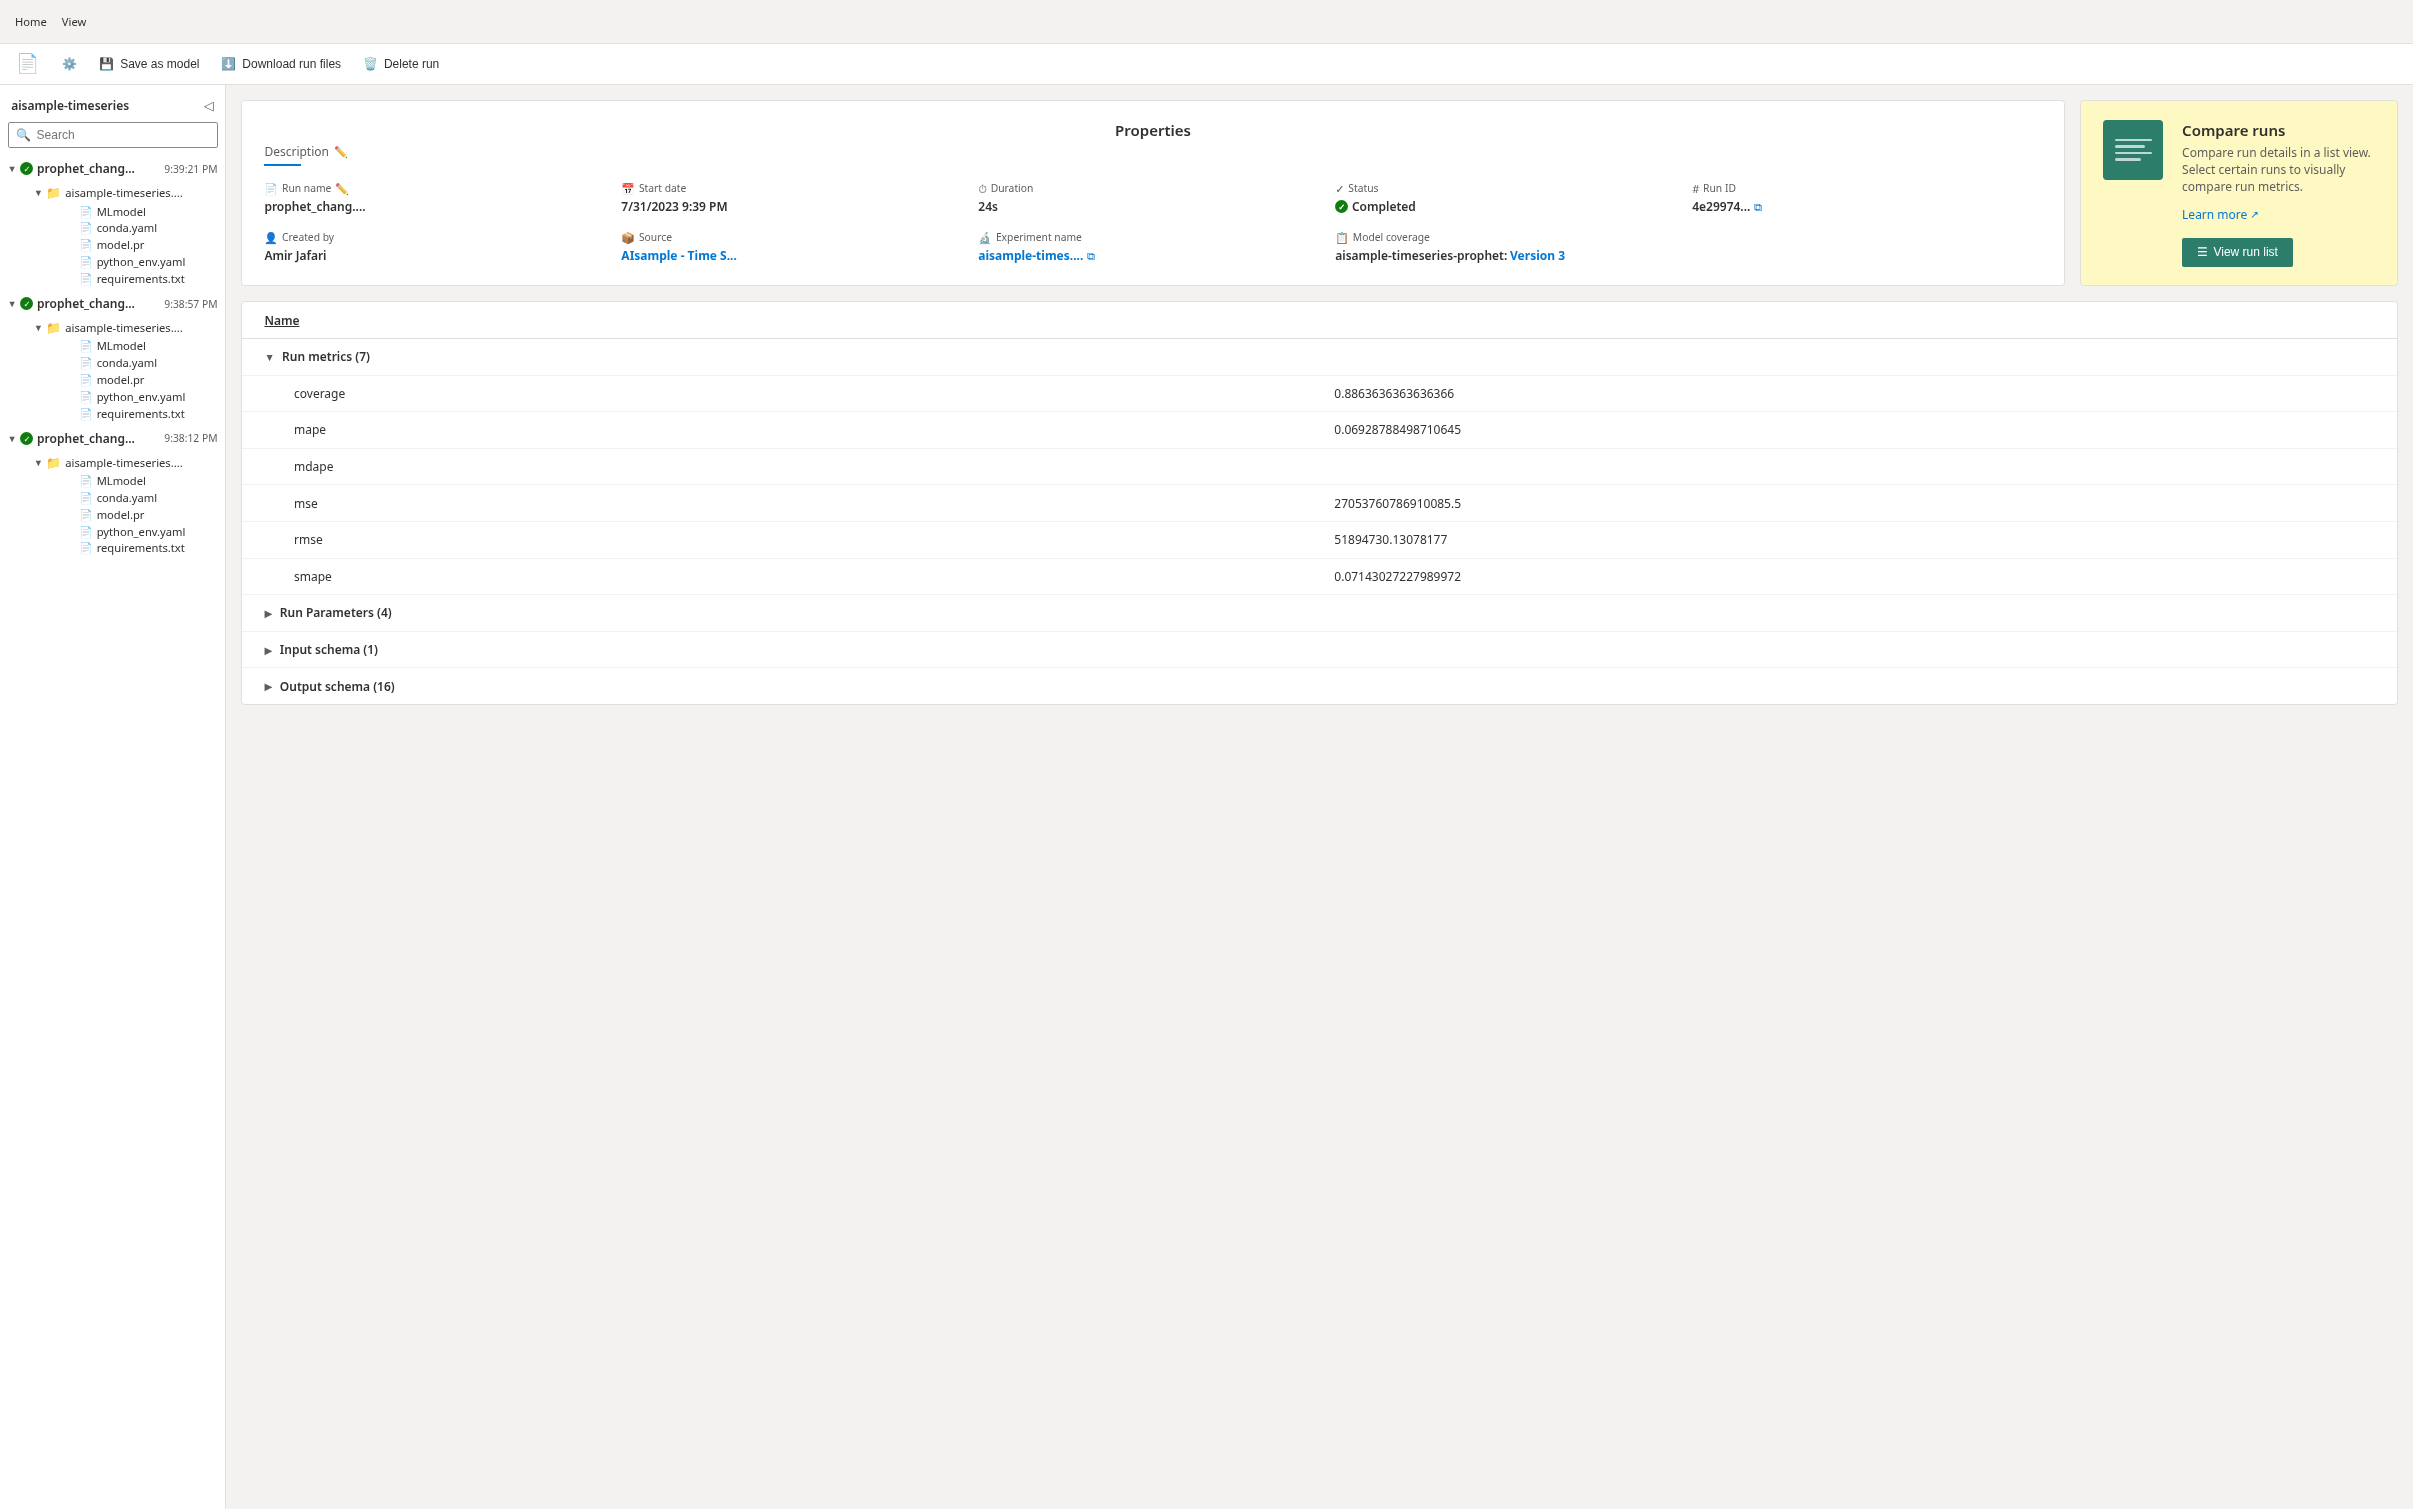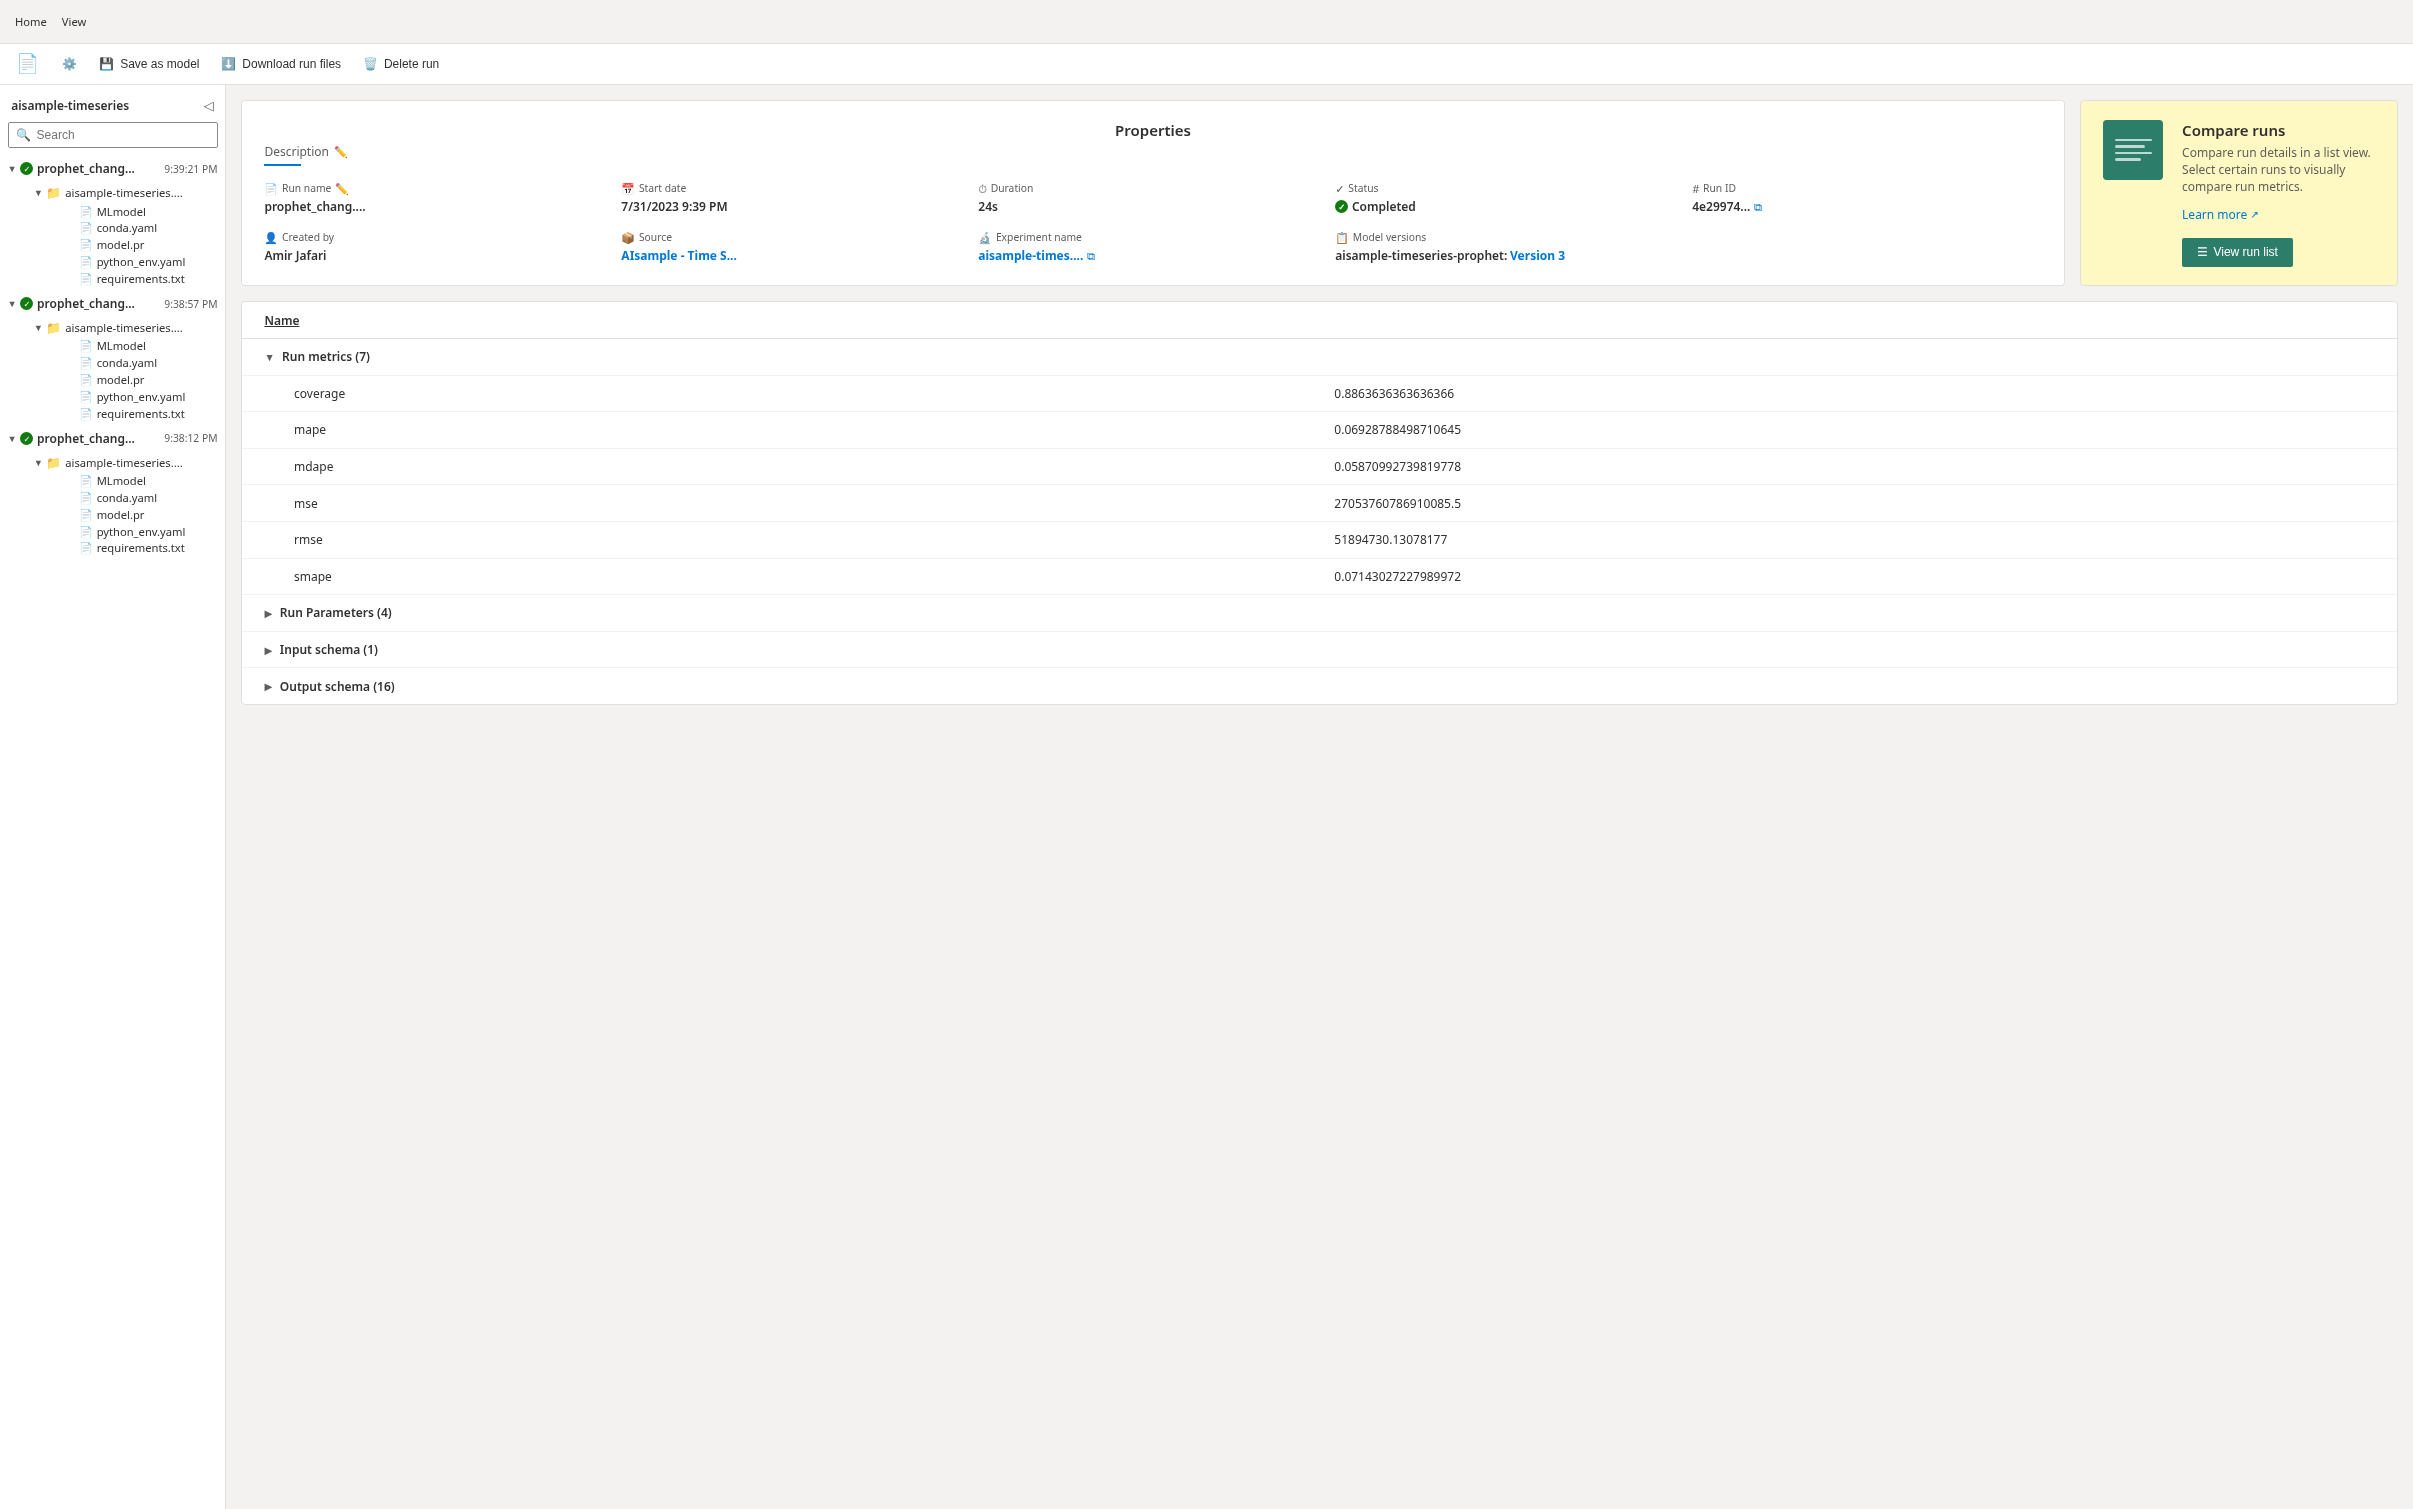--- a/index.html
+++ b/index.html
@@ -574,21 +574,21 @@
               <span>Experiment name</span>
             </div>
             <div class="prop-id-row">
               <span class="prop-value-link">aisample-times....</span>
               <span class="copy-icon">⧉</span>
             </div>
           </div>
           <div class="prop-item">
             <div class="prop-label" style="display:flex;align-items:center;gap:3.7px;">
               <span style="font-size:11.2px;">📋</span>
-              <span>Model versions</span>
+              <span>Model coverage</span>
             </div>
             <div style="display:flex;align-items:center;gap:2.8px;">
               <span class="prop-value">aisample-timeseries-prophet:</span>
               <span class="prop-value-link">Version 3</span>
             </div>
           </div>
         </div>
       </div>
 
       <div class="compare-card">
@@ -629,21 +629,20 @@
       <div class="metric-row">
         <span class="metric-name">coverage</span>
         <span class="metric-value">0.8863636363636366</span>
       </div>
       <div class="metric-row">
         <span class="metric-name">mape</span>
         <span class="metric-value">0.06928788498710645</span>
       </div>
       <div class="metric-row">
         <span class="metric-name">mdape</span>
-        <span class="metric-value">0.05870992739819778</span>
       </div>
       <div class="metric-row">
         <span class="metric-name">mse</span>
         <span class="metric-value">27053760786910085.5</span>
       </div>
       <div class="metric-row">
         <span class="metric-name">rmse</span>
         <span class="metric-value">51894730.13078177</span>
       </div>
       <div class="metric-row">

